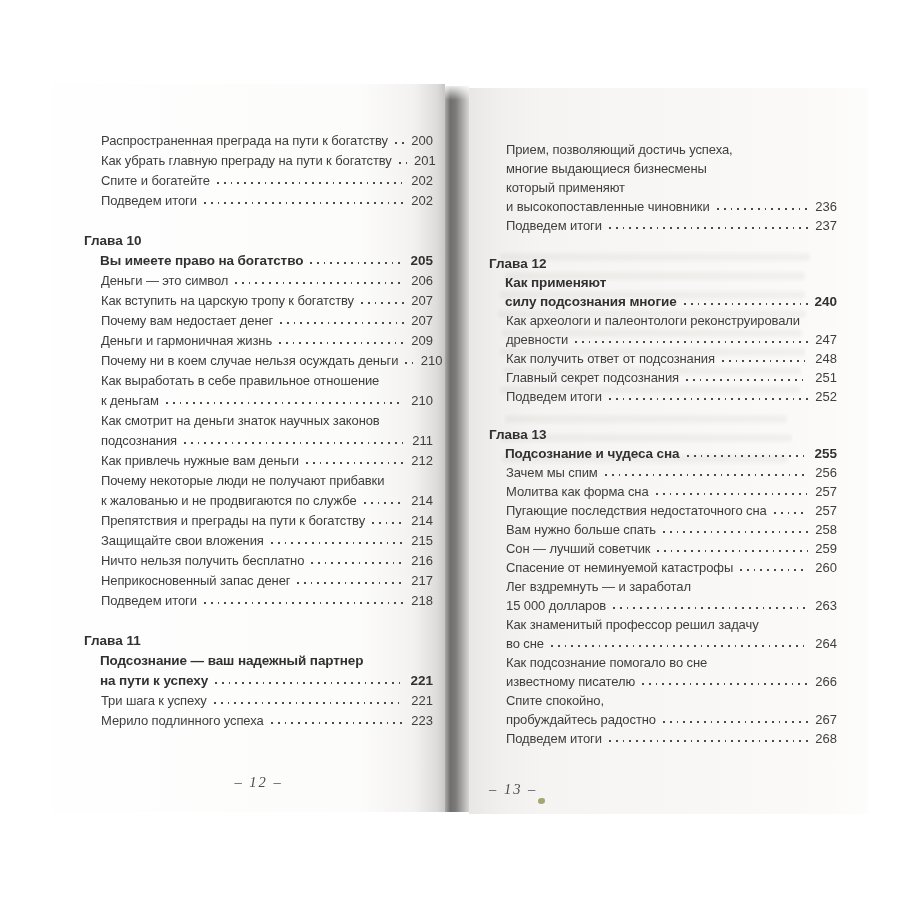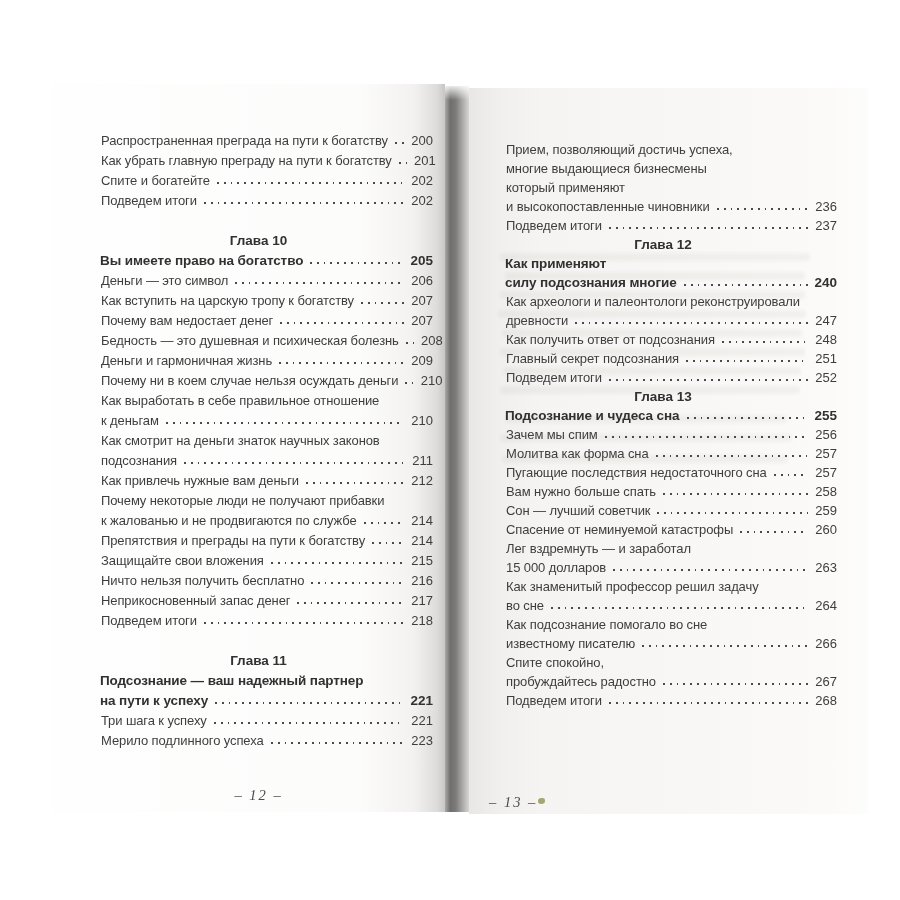--- a/index.html
+++ b/index.html
@@ -22,36 +22,36 @@
     background:linear-gradient(to bottom,rgba(255,255,255,.85),rgba(255,255,255,0));}
   #right-page{
     left:469px;top:88px;width:399px;height:726px;
     background:linear-gradient(to right,#e8e7e5 0%,#f0efed 7%,#f5f4f2 18%,#f8f7f5 55%,#fbfaf9 90%,#fdfdfc 100%);
   }
   
   .toc{position:absolute;color:#3e3e3e;font-size:13px;}
   #toc-left{left:84px;top:131px;width:349px;line-height:20px;}
   #toc-right{left:489px;top:140px;width:348px;line-height:19px;}
   #toc-left .toc-section + .toc-section{margin-top:20px;}
-  #toc-right .toc-section + .toc-section{}
+  #toc-right .toc-section + .toc-section{margin-top:19px;}
   .entries{padding-left:17px;}
-  .chapter-label{font-weight:bold;color:#313131;font-size:13.5px;text-align:center;}
+  .chapter-label{font-weight:bold;color:#313131;font-size:13.5px;}
   .toc-entry.bold{font-weight:bold;color:#313131;font-size:13.5px;padding-left:16px;}
   .toc-line{display:flex;align-items:baseline;}
   .toc-text{white-space:nowrap;letter-spacing:-0.1px;}
   .leader{
     flex:1 1 8px;min-width:8px;height:2px;margin:0 5px 0 7px;
     position:relative;top:-1px;
     background-image:repeating-linear-gradient(to right,#4a4a4a 0 1.8px,transparent 1.8px 6.8px);
   }
   .toc-page{flex:0 0 auto;min-width:24px;text-align:right;}
   
   .folio{
     position:absolute;font-family:"Liberation Serif", serif;font-style:italic;
-    font-size:14.5px;color:#4c4c4c;letter-spacing:2px;margin-top:13px;
+    font-size:14.5px;color:#4c4c4c;letter-spacing:2px;
   }
   #folio-left{left:84px;top:774px;width:349px;text-align:center;}
   #folio-right{left:489px;top:781px;width:348px;}
   
   .ghost{position:absolute;height:8px;background:#57554b;opacity:0.05;filter:blur(1.5px);border-radius:3px;}
   #speck{position:absolute;left:538px;top:798px;width:7px;height:6px;background:#8a8c44;
     border-radius:55% 40% 60% 50%;opacity:0.75;}
 </style>
 </head>
 <body>
@@ -134,27 +134,20 @@
           </div>
           <div class="toc-entry">
             <div class="toc-line">
               <span class="toc-text">Почему вам недостает денег</span>
               <span class="leader"></span>
               <span class="toc-page">207</span>
             </div>
           </div>
           <div class="toc-entry">
             <div class="toc-line">
-              <span class="toc-text">Бедность — это душевная и психическая болезнь</span>
-              <span class="leader"></span>
-              <span class="toc-page">208</span>
-            </div>
-          </div>
-          <div class="toc-entry">
-            <div class="toc-line">
               <span class="toc-text">Деньги и гармоничная жизнь</span>
               <span class="leader"></span>
               <span class="toc-page">209</span>
             </div>
           </div>
           <div class="toc-entry">
             <div class="toc-line">
               <span class="toc-text">Почему ни в коем случае нельзя осуждать деньги</span>
               <span class="leader"></span>
               <span class="toc-page">210</span>

